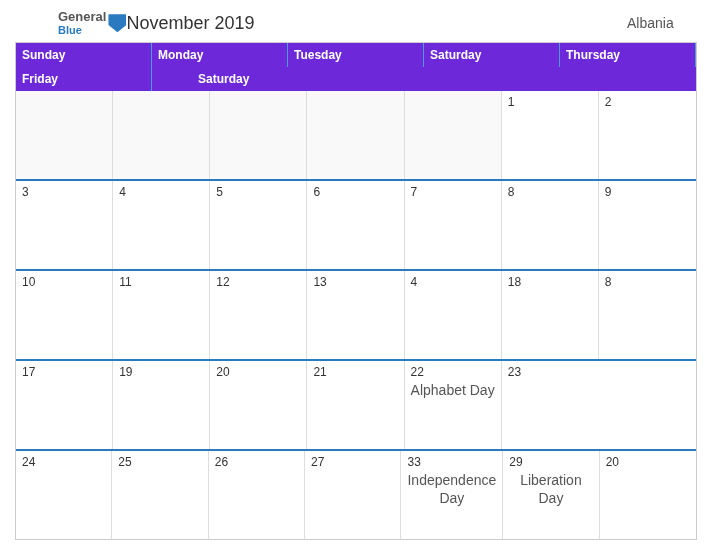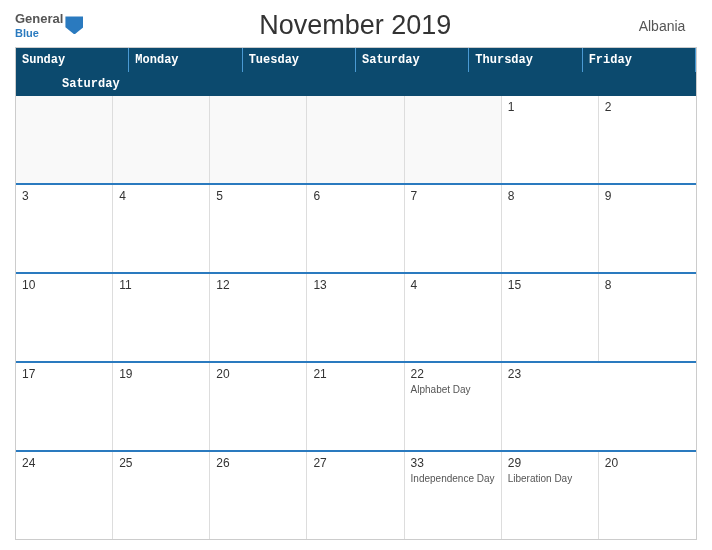--- a/index.html
+++ b/index.html
@@ -28,62 +28,61 @@
       align-items: center;
       font-size: 13px;
       font-weight: bold;
       color: #333;
       line-height: 1.1;
     }
     .logo-text {
       display: flex;
       flex-direction: column;
       line-height: 1.1;
+      margin-left: 43px;
     }
     .logo-general {
       color: #555;
       font-size: 13px;
       font-weight: bold;
     }
     .logo-blue {
       color: #2a7abf;
       font-size: 11px;
       font-weight: bold;
     }
     .logo-icon {
       width: 18px;
       height: 18px;
       margin-left: 2px;
       background: #2a7abf;
       clip-path: polygon(0 0, 100% 0, 100% 60%, 50% 100%, 0 60%);
     }
     .title {
-      font-size: 27px;
+      font-size: 18px;
       color: #333;
       font-weight: normal;
-      text-align: center;
       flex: 1;
     }
     .country {
       font-size: 14px;
       color: #555;
-      text-align: center;
+      text-align: left;
       min-width: 70px;
     }
     .calendar {
       flex: 1;
       border: 1px solid #ccc;
       display: flex;
       flex-direction: column;
     }
     .cal-header {
       display: grid;
-      grid-template-columns: repeat(6, 1fr);
-      background: #0c4a6e;
-      font-family: Liberation Mono, monospace;
+      grid-template-columns: repeat(5, 1fr);
+      background: #6d28d9;
     }
     .cal-header-cell {
       color: #fff;
       font-size: 12px;
       font-weight: bold;
       text-align: left;
       padding: 5px 6px;
       border-right: 1px solid #4a9ad4;
     }
     .cal-header-cell:last-child {
@@ -119,25 +118,26 @@
     .cal-cell.empty {
       background: #f9f9f9;
     }
     .day-num {
       font-size: 12px;
       color: #333;
       display: block;
       margin-bottom: 2px;
     }
     .event-text {
-      font-size: 10px;
+      font-size: 14px;
       color: #555;
       display: block;
       margin-top: 2px;
       line-height: 1.3;
+      text-align: center;
     }
   </style>
 </head>
 <body>
 
 <div class="page">
   <div class="header">
     <div class="logo">
       <div class="logo-text">
         <span class="logo-general">General</span>
@@ -209,21 +209,21 @@
         <div class="cal-cell">
             <span class="day-num">12</span>
           </div>
         <div class="cal-cell">
             <span class="day-num">13</span>
           </div>
         <div class="cal-cell">
             <span class="day-num">4</span>
           </div>
         <div class="cal-cell">
-            <span class="day-num">15</span>
+            <span class="day-num">18</span>
           </div>
         <div class="cal-cell">
             <span class="day-num">8</span>
           </div>
       </div>
 
       <div class="cal-row">
         <div class="cal-cell">
             <span class="day-num">17</span>
           </div>

